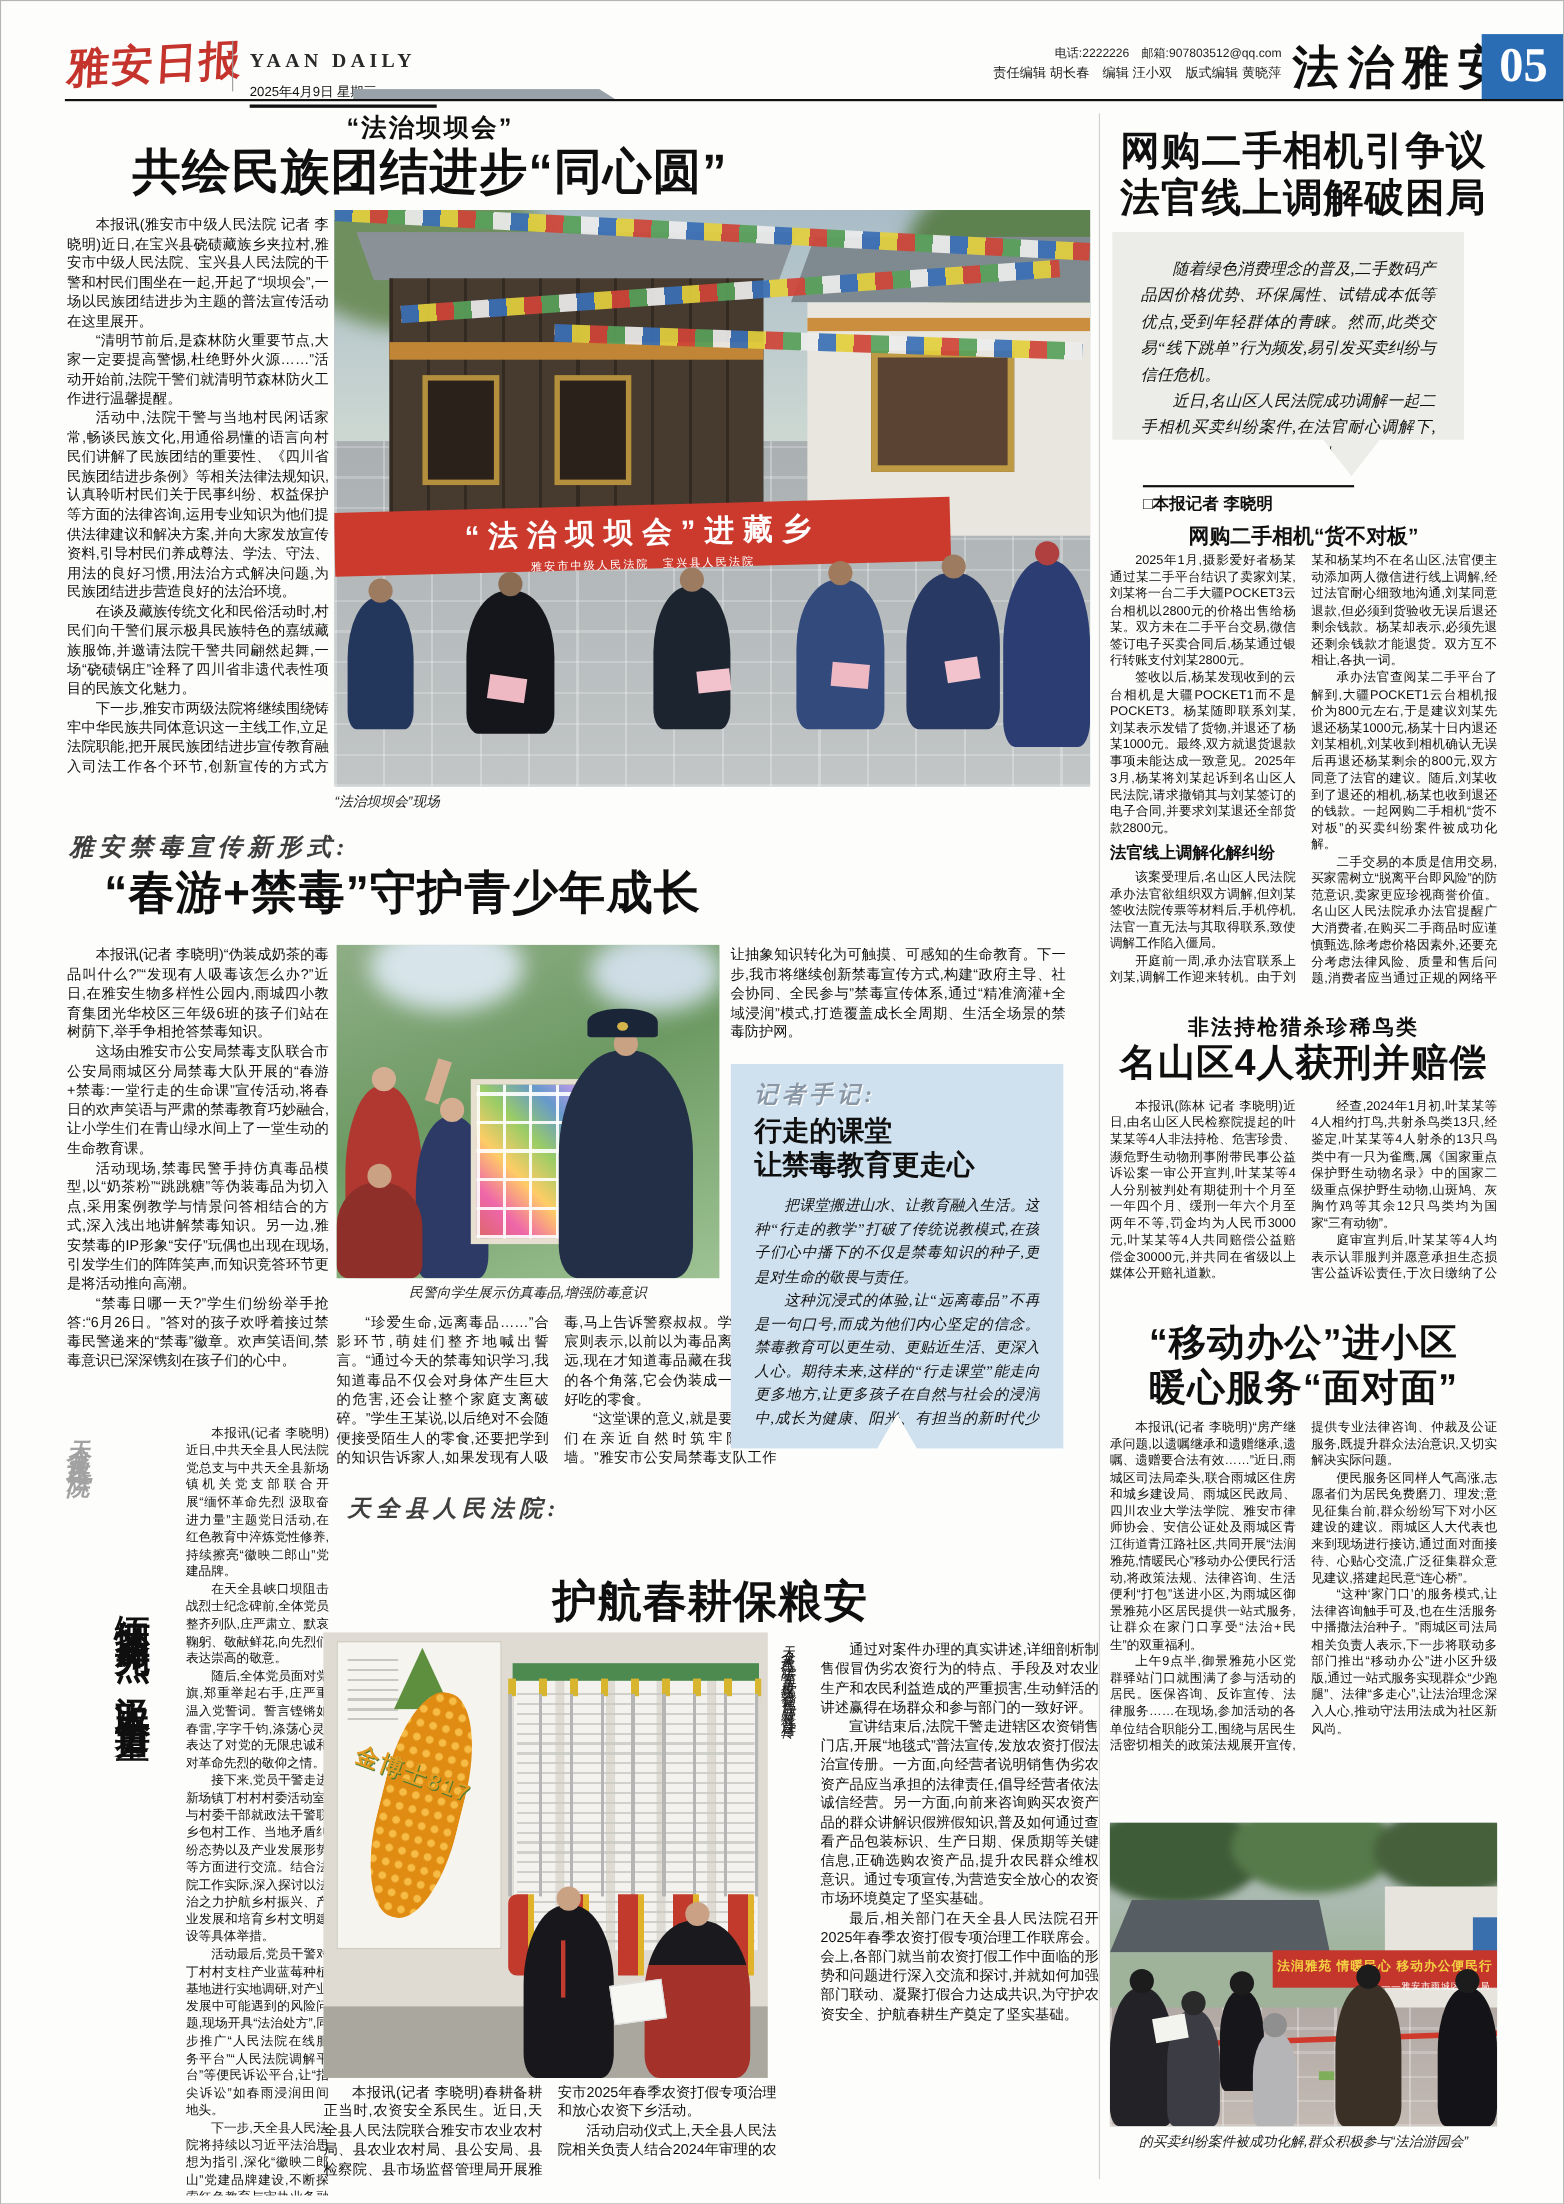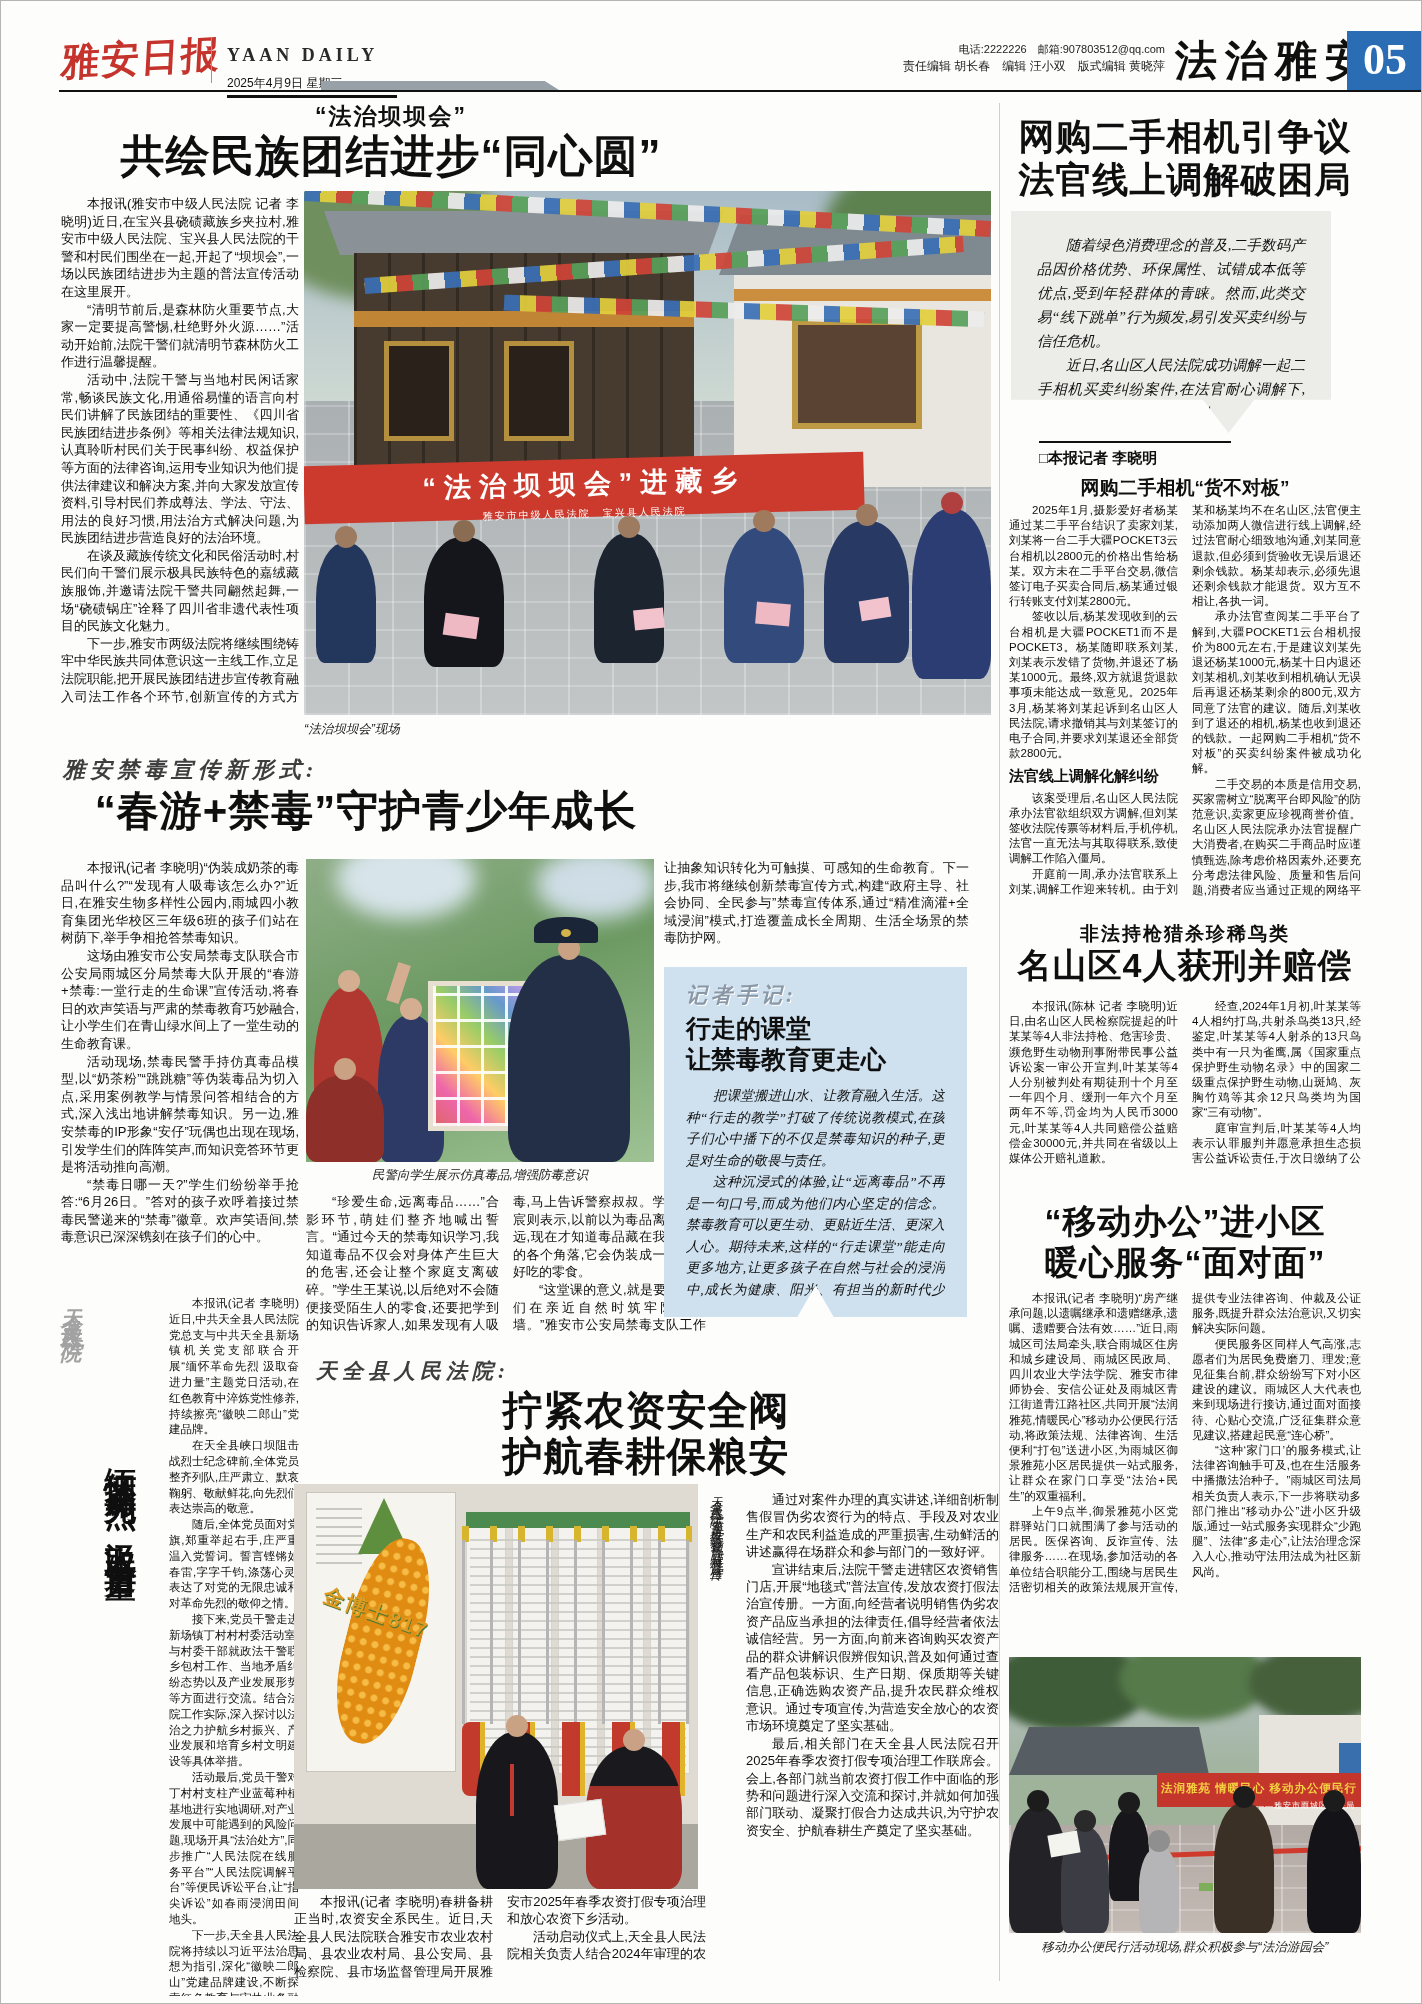--- a/index.html
+++ b/index.html
@@ -179,21 +179,21 @@
         <p>在天全县峡口坝阻击战烈士纪念碑前,全体党员整齐列队,庄严肃立、默哀鞠躬、敬献鲜花,向先烈们表达崇高的敬意。</p>
         <p>随后,全体党员面对党旗,郑重举起右手,庄严重温入党誓词。誓言铿锵如春雷,字字千钧,涤荡心灵,表达了对党的无限忠诚和对革命先烈的敬仰之情。</p>
         <p>接下来,党员干警走进新场镇丁村村村委活动室,与村委干部就政法干警联乡包村工作、当地矛盾纠纷态势以及产业发展形势等方面进行交流。结合法院工作实际,深入探讨以法治之力护航乡村振兴、产业发展和培育乡村文明建设等具体举措。</p>
         <p>活动最后,党员干警对丁村村支柱产业蓝莓种植基地进行实地调研,对产业发展中可能遇到的风险问题,现场开具“法治处方”,同步推广“人民法院在线服务平台”“人民法院调解平台”等便民诉讼平台,让“指尖诉讼”如春雨浸润田间地头。</p>
         <p>下一步,天全县人民法院将持续以习近平法治思想为指引,深化“徽映二郎山”党建品牌建设,不断探索红色教育与审执业务融合,为乡村振兴战略的实施贡献法院力量。</p>
       </div>
   </section>
 
   <section>
     <div class="abs script" style="left:315px;top:1356px;font-size:21px">天全县人民法院:</div>
-    <h1 class="abs headline" style="left:380px;top:1386px;width:530px;font-size:40px;line-height:46px"><span>拧紧农资安全阀</span><br><span>护航春耕保粮安</span></h1>
+    <h1 class="abs headline" style="left:380px;top:1386px;width:530px;font-size:40px;line-height:46px"><br><span>护航春耕保粮安</span></h1>
 
     <div class="photo" style="left:293px;top:1483px;width:404px;height:405px;background:#dfdbd3">
       <div class="abs" style="left:0;top:340px;width:404px;height:65px;background:#aaa79e"></div>
       <div class="abs" style="left:12px;top:8px;width:150px;height:280px;background:#f6f4ee;border:1px solid #c9c5ba"></div>
       <div class="abs lines" style="left:22px;top:20px;width:46px;height:60px"></div>
       <div class="abs" style="left:64px;top:14px;width:52px;height:56px;background:#5d8f3f;clip-path:polygon(50% 0,100% 100%,0 100%)"></div>
       <div class="abs corn" style="left:52px;top:52px;width:74px;height:210px;transform:rotate(14deg)"></div>
       <div class="abs" style="left:26px;top:120px;width:140px;font-size:21px;font-weight:bold;color:#e09b20;text-shadow:1px 1px 0 #4c7a34;transform:rotate(20deg);letter-spacing:2px">金博士817</div>
       <div class="abs" style="left:172px;top:28px;width:40px;height:262px;background:#f3f2ee;border:1px solid #d5d5cd"></div>
       <div class="abs" style="left:218px;top:28px;width:40px;height:262px;background:#f3f2ee;border:1px solid #d5d5cd"></div>
@@ -281,16 +281,16 @@
       <div class="abs" style="left:190px;top:226px;width:14px;height:8px;background:#7fae5a"></div>
       <div class="abs" style="left:246px;top:214px;width:10px;height:14px;background:#e8e8e2"></div>
       <div class="pn" style="left:0;top:150px;width:58px;height:126px;background:#232327;--head:#1c1c1c"></div>
       <div class="pn" style="left:52px;top:170px;width:48px;height:106px;background:#3c3c44;--head:#2a2a2a"></div>
       <div class="pn" style="left:100px;top:152px;width:40px;height:92px;background:#17171b;--head:#1c1c1c"></div>
       <div class="pn" style="left:130px;top:190px;width:40px;height:86px;background:#b5b5b8;--head:#8f8f8f"></div>
       <div class="pn" style="left:205px;top:146px;width:60px;height:130px;background:#3a3026;--head:#1c1c1c"></div>
       <div class="pn" style="left:298px;top:150px;width:54px;height:126px;background:#141418;--head:#1c1c1c"></div>
       <div class="abs" style="left:40px;top:176px;width:30px;height:22px;background:#f4f4ef;transform:rotate(-10deg)"></div>
     </div>
-    <div class="abs cap" style="left:1008px;top:1938px;width:352px;text-align:center;font-style:italic">移动办公便民行活动现场,群众积极参与“法治游园会”</div>
+    <div class="abs cap" style="left:1008px;top:1938px;width:352px;text-align:center;font-style:italic">的买卖纠纷案件被成功化解,群众积极参与“法治游园会”</div>
   </section>
 
 </div>
 
 </body></html>

